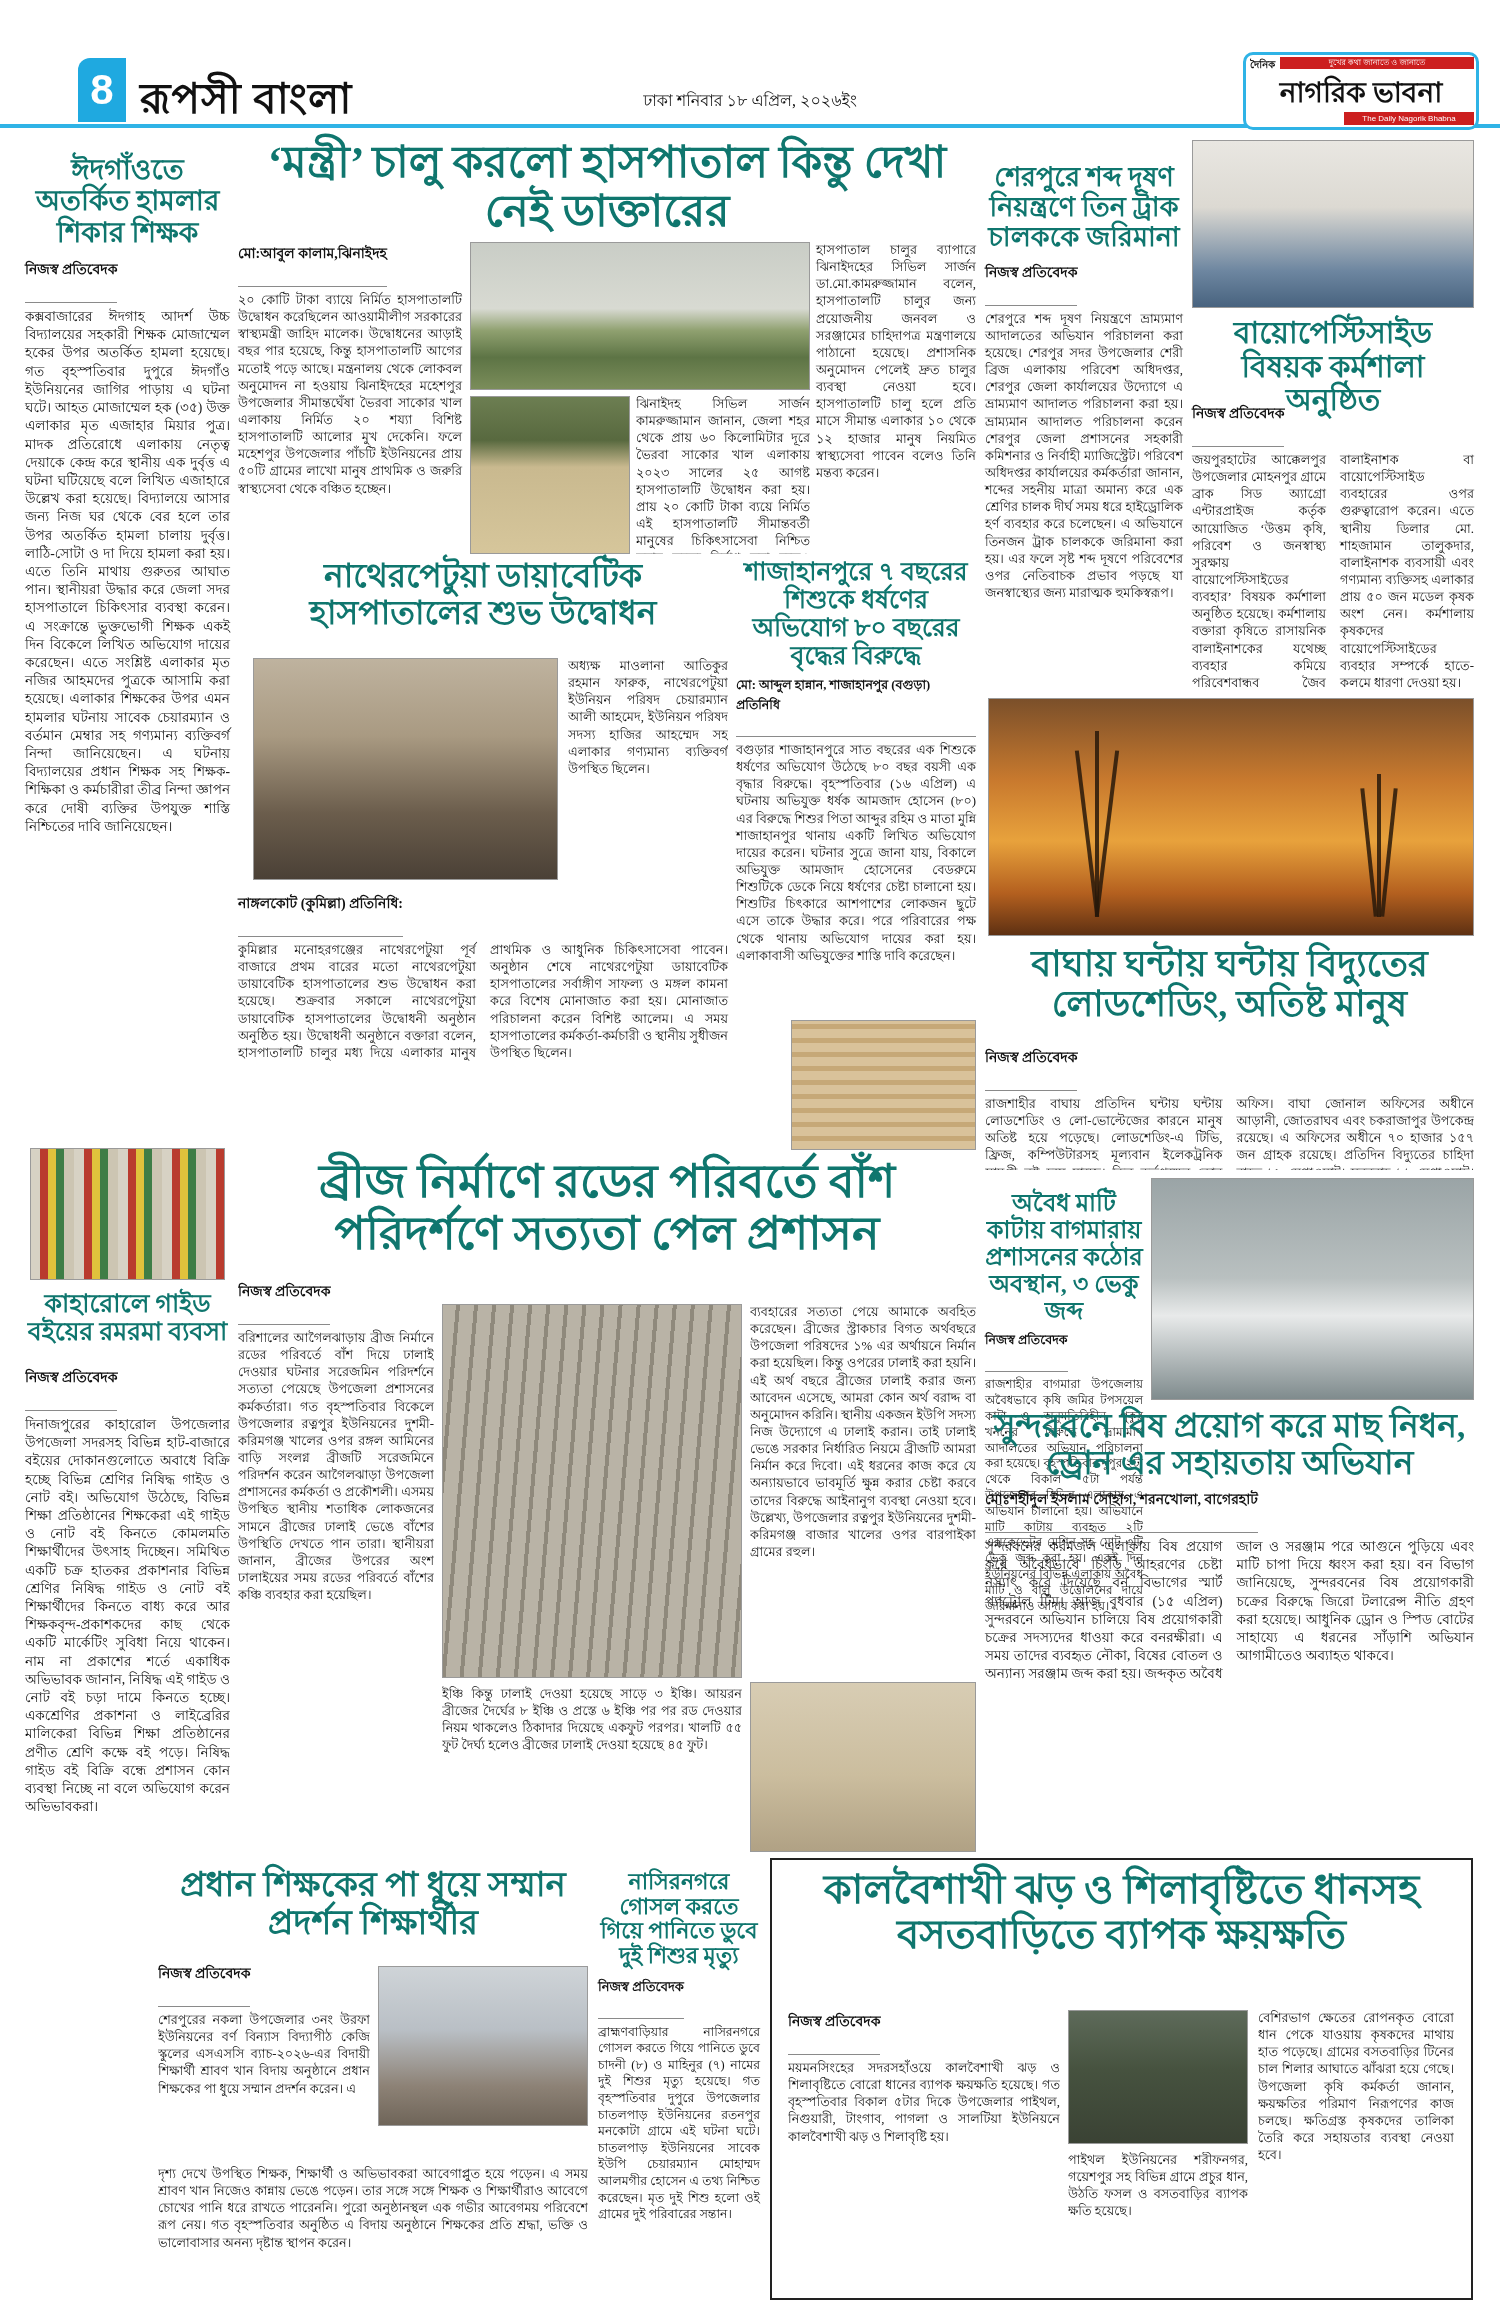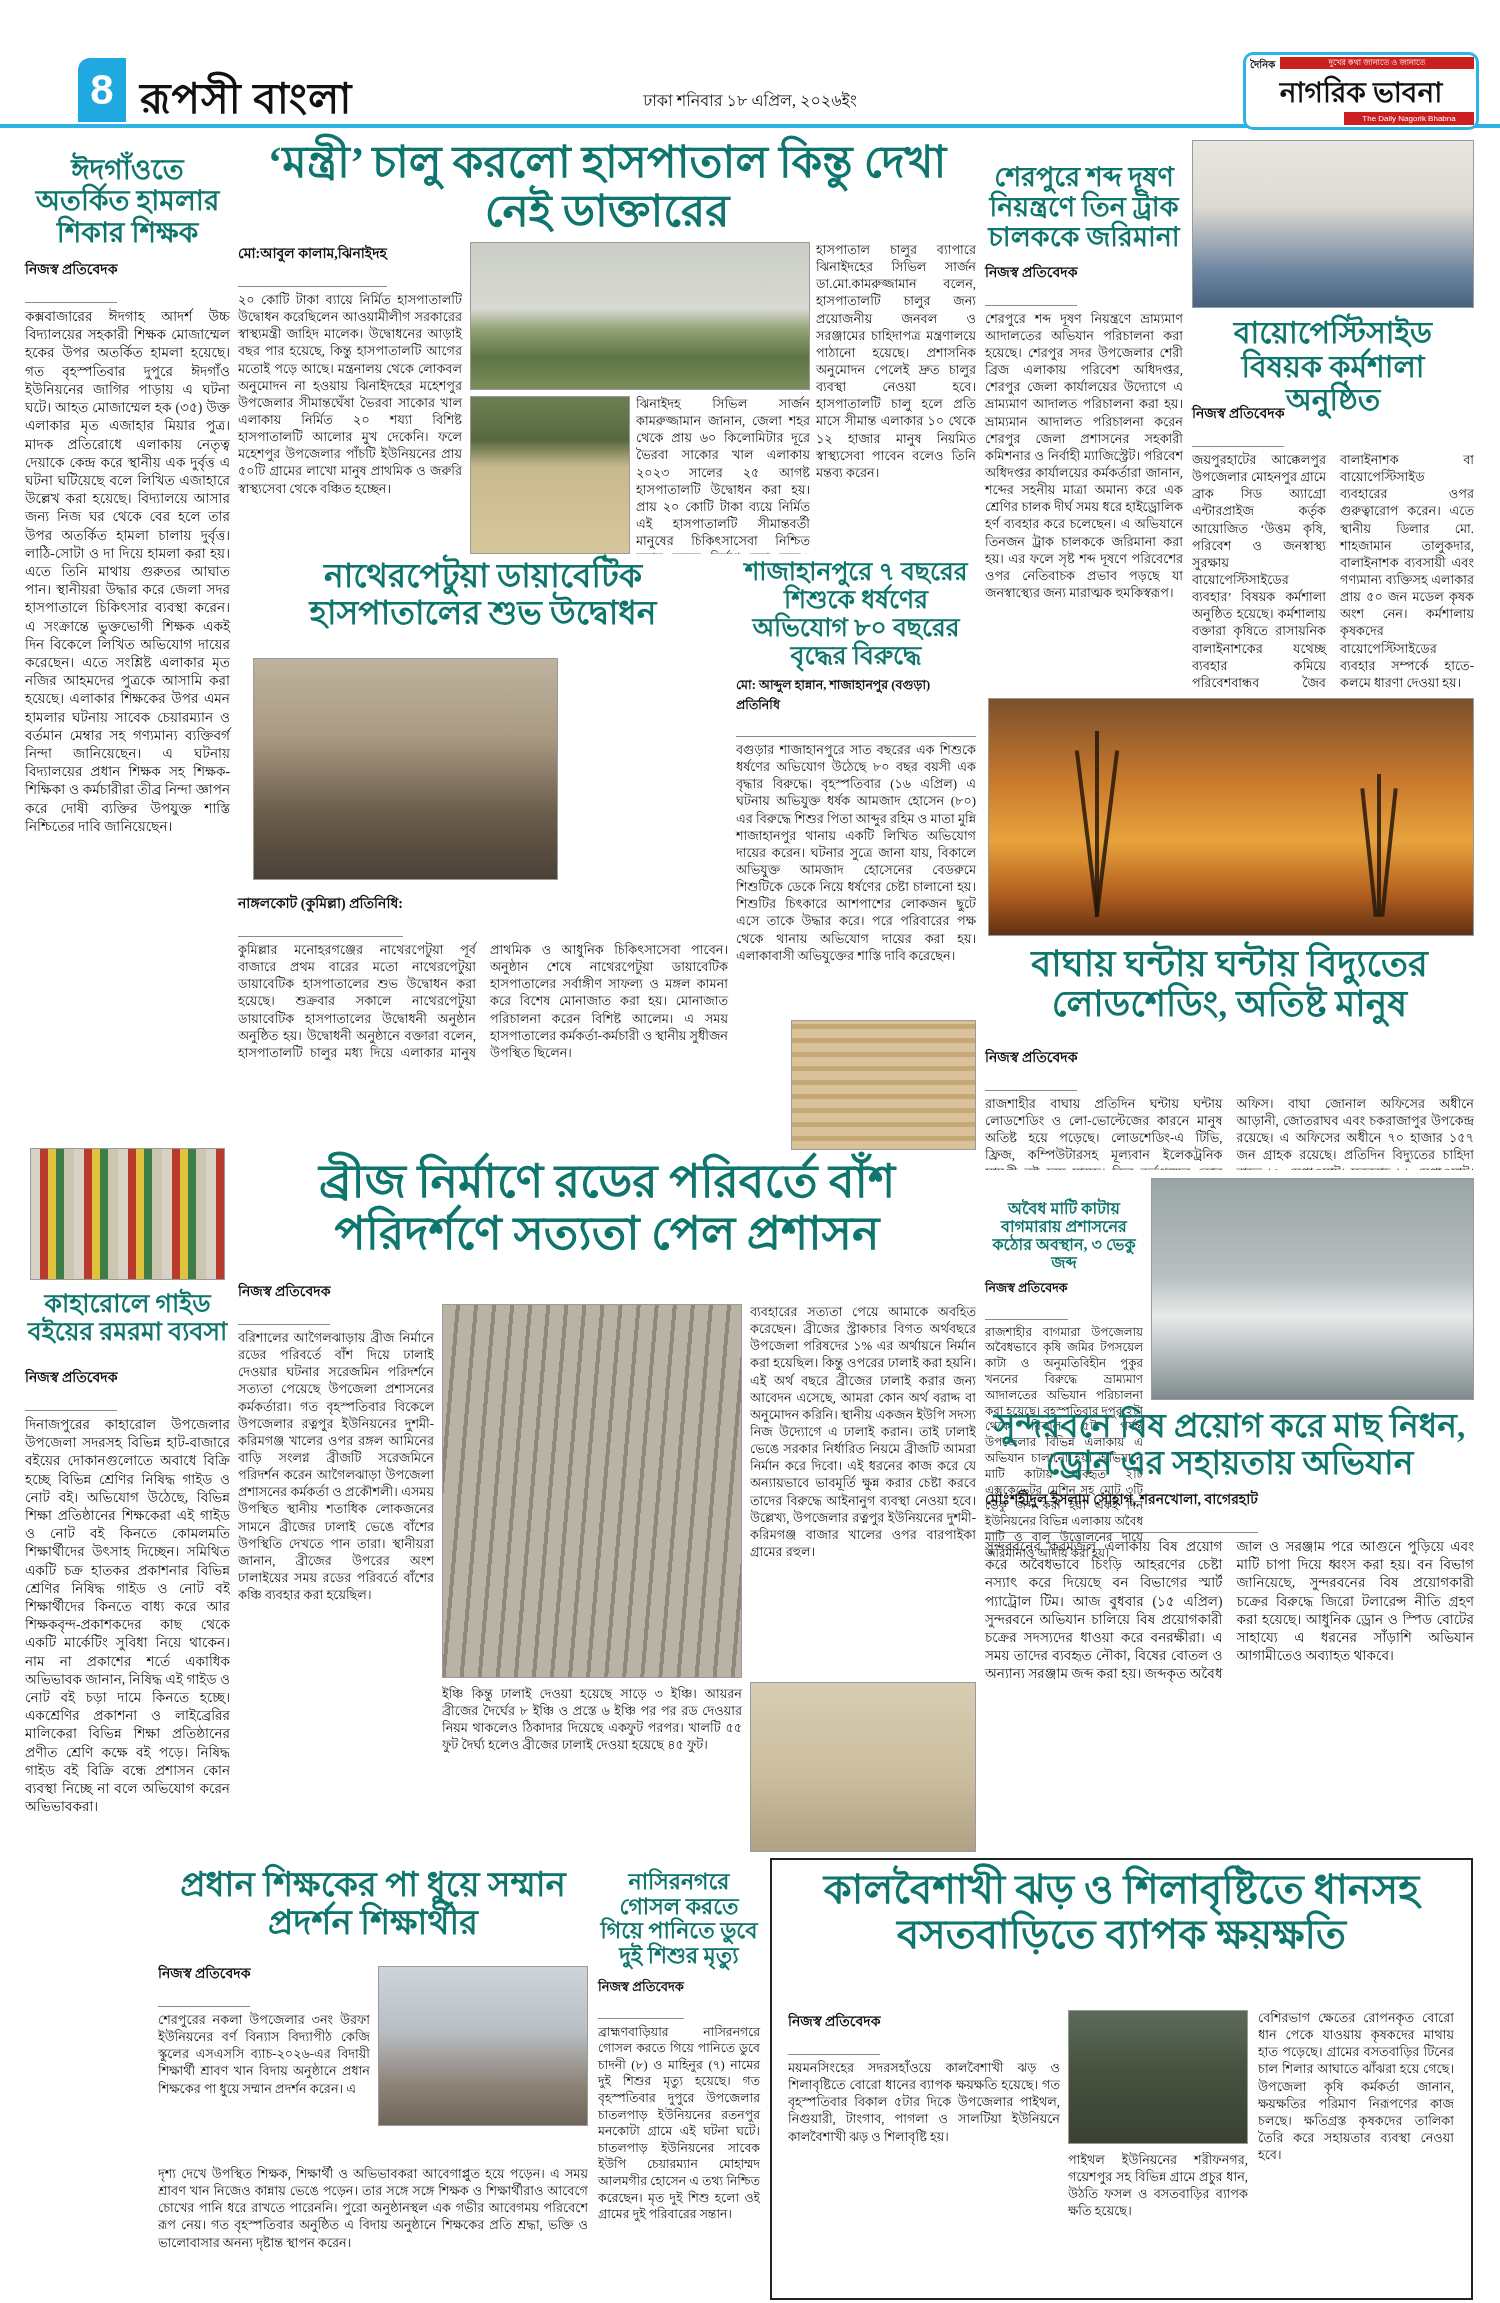--- a/index.html
+++ b/index.html
@@ -78,20 +78,23 @@
     </div>
     <div class="photo ph-grounds abs" style="left:232px;top:258px;width:160px;height:158px;"></div>
     <div class="abs" style="left:398px;top:258px;width:174px;height:158px;overflow:hidden;">
       <p class="body small">ঝিনাইদহ সিভিল সার্জন কামরুজ্জামান জানান, জেলা শহর থেকে প্রায় ৬০ কিলোমিটার দূরে ভৈরবা সাকোর খাল এলাকায় ২০২৩ সালের ২৫ আগষ্ট হাসপাতালটি উদ্বোধন করা হয়। প্রায় ২০ কোটি টাকা ব্যয়ে নির্মিত এই হাসপাতালটি সীমান্তবর্তী মানুষের চিকিৎসাসেবা নিশ্চিত করার লক্ষ্যে নির্মাণ করা হলেও এখনও তার কার্যক্রম শুরু হয়নি। চালু না হওয়ায় হাসপাতালের ভবনটি পড়ে নষ্ট হচ্ছে। বিভিন্ন স্থানে পলেস্তারা খসে দেয়ালে ফাটল দেখা দিয়েছে। লোকজন পাহারাদার না থাকায় হাসপাতালের মালামাল চুরি হয়ে যাচ্ছে বলেও স্থানীয়রা জানান।</p>
     </div>
   </article>
 
   <article class="abs" style="left:238px;top:558px;width:490px;height:594px;">
     <h2 class="hl abs" style="left:0;top:0;width:490px;font-size:33px;">নাথেরপেটুয়া ডায়াবেটিক হাসপাতালের শুভ উদ্বোধন</h2>
     <div class="photo ph-inaug abs" style="left:15px;top:100px;width:305px;height:222px;"></div>
+    <div class="abs" style="left:330px;top:100px;width:160px;height:226px;overflow:hidden;">
+      <p class="body small">অধ্যক্ষ মাওলানা আতিকুর রহমান ফারুক, নাথেরপেটুয়া ইউনিয়ন পরিষদ চেয়ারম্যান আলী আহমেদ, ইউনিয়ন পরিষদ সদস্য হাজির আহম্মেদ সহ এলাকার গণ্যমান্য ব্যক্তিবর্গ উপস্থিত ছিলেন।</p>
+    </div>
     <div class="abs" style="left:0;top:334px;width:490px;height:258px;">
       <span class="byline">নাঙ্গলকোট (কুমিল্লা) প্রতিনিধি:</span>
       <p class="body small cols2">কুমিল্লার মনোহরগঞ্জের নাথেরপেটুয়া পূর্ব বাজারে প্রথম বারের মতো নাথেরপেটুয়া ডায়াবেটিক হাসপাতালের শুভ উদ্বোধন করা হয়েছে। শুক্রবার সকালে নাথেরপেটুয়া ডায়াবেটিক হাসপাতালের উদ্বোধনী অনুষ্ঠান অনুষ্ঠিত হয়। উদ্বোধনী অনুষ্ঠানে বক্তারা বলেন, হাসপাতালটি চালুর মধ্য দিয়ে এলাকার মানুষ প্রাথমিক ও আধুনিক চিকিৎসাসেবা পাবেন। অনুষ্ঠান শেষে নাথেরপেটুয়া ডায়াবেটিক হাসপাতালের সর্বাঙ্গীণ সাফল্য ও মঙ্গল কামনা করে বিশেষ মোনাজাত করা হয়। মোনাজাত পরিচালনা করেন বিশিষ্ট আলেম। এ সময় হাসপাতালের কর্মকর্তা-কর্মচারী ও স্থানীয় সুধীজন উপস্থিত ছিলেন।</p>
     </div>
   </article>
 
   <article class="abs" style="left:736px;top:558px;width:240px;height:594px;">
     <h2 class="hl" style="font-size:25px;margin:0 0 6px;">শাজাহানপুরে ৭ বছরের শিশুকে ধর্ষণের অভিযোগ ৮০ বছরের বৃদ্ধের বিরুদ্ধে</h2>
     <span class="byline" style="font-size:12.5px;">মো: আব্দুল হান্নান, শাজাহানপুর (বগুড়া) প্রতিনিধি</span>
     <p class="body small">বগুড়ার শাজাহানপুরে সাত বছরের এক শিশুকে ধর্ষণের অভিযোগ উঠেছে ৮০ বছর বয়সী এক বৃদ্ধার বিরুদ্ধে। বৃহস্পতিবার (১৬ এপ্রিল) এ ঘটনায় অভিযুক্ত ধর্ষক আমজাদ হোসেন (৮০) এর বিরুদ্ধে শিশুর পিতা আব্দুর রহিম ও মাতা মুন্নি শাজাহানপুর থানায় একটি লিখিত অভিযোগ দায়ের করেন। ঘটনার সুত্রে জানা যায়, বিকালে অভিযুক্ত আমজাদ হোসেনের বেডরুমে শিশুটিকে ডেকে নিয়ে ধর্ষণের চেষ্টা চালানো হয়। শিশুটির চিৎকারে আশপাশের লোকজন ছুটে এসে তাকে উদ্ধার করে। পরে পরিবারের পক্ষ থেকে থানায় অভিযোগ দায়ের করা হয়। এলাকাবাসী অভিযুক্তের শাস্তি দাবি করেছেন।</p>
@@ -123,21 +126,21 @@
       <span class="pylon" style="left:78%;height:54%;transform:rotate(-6deg);"></span>
     </div>
     <h2 class="hl abs" style="left:0;top:246px;width:489px;font-size:36px;">বাঘায় ঘন্টায় ঘন্টায় বিদ্যুতের লোডশেডিং, অতিষ্ট মানুষ</h2>
     <div class="abs" style="left:0;top:348px;width:489px;height:124px;overflow:hidden;">
       <span class="byline">নিজস্ব প্রতিবেদক</span>
       <p class="body small cols2">রাজশাহীর বাঘায় প্রতিদিন ঘন্টায় ঘন্টায় লোডশেডিং ও লো-ভোল্টেজের কারনে মানুষ অতিষ্ট হয়ে পড়েছে। লোডশেডিং-এ টিভি, ফ্রিজ, কম্পিউটারসহ মূল্যবান ইলেকট্রনিক সামগ্রী নষ্ট হয়ে যাচ্ছে। কিন্তু কর্তৃপক্ষের কোন মাথা ব্যাথা নেই। নাটোর পল্লী বিদ্যুৎ সমিতি-২ এর বাঘা জোনাল অফিস সুত্রে জানা যায়, উপজেলায় দুইটি বিদ্যুৎ গ্রাহক পরিচালনা অফিস। বাঘা জোনাল অফিসের অধীনে আড়ানী, জোতরাঘব এবং চকরাজাপুর উপকেন্দ্র রয়েছে। এ অফিসের অধীনে ৭০ হাজার ১৫৭ জন গ্রাহক রয়েছে। প্রতিদিন বিদ্যুতের চাহিদা রাতে ১৮ মেগাওয়াট। সরবরাহ ১১ মেগাওয়াট। প্রতিদিন ঘাটতি ৮ মেগাওয়াট। দিনে চাহিদা ১০ মেগাওয়াট। সরবরাহ ৭ মেগাওয়াট। ঘাটতি ৩ মেগাওয়াট।</p>
     </div>
   </article>
 
   <article class="abs" style="left:985px;top:1178px;width:489px;height:226px;">
-    <h2 class="hl" style="font-size:16px;width:158px;text-align:center;margin:22px 0 6px;">অবৈধ মাটি কাটায় বাগমারায় প্রশাসনের কঠোর অবস্থান, ৩ ভেকু জব্দ</h2>
+    <h2 class="hl" style="font-size:24px;width:158px;text-align:center;margin:12px 0 6px;">অবৈধ মাটি কাটায় বাগমারায় প্রশাসনের কঠোর অবস্থান, ৩ ভেকু জব্দ</h2>
     <div style="width:158px;">
       <span class="byline" style="font-size:12.5px;">নিজস্ব প্রতিবেদক</span>
       <p class="body small" style="font-size:11.8px;">রাজশাহীর বাগমারা উপজেলায় অবৈধভাবে কৃষি জমির টপসয়েল কাটা ও অনুমতিবিহীন পুকুর খননের বিরুদ্ধে ভ্রাম্যমাণ আদালতের অভিযান পরিচালনা করা হয়েছে। বৃহস্পতিবার দুপুর ২টা থেকে বিকাল ৫টা পর্যন্ত উপজেলার বিভিন্ন এলাকায় এ অভিযান চালানো হয়। অভিযানে মাটি কাটায় ব্যবহৃত ২টি এক্সকেভেটর মেশিন সহ মোট ৩টি ভেকু জব্দ করা হয়। একই দিন ইউনিয়নের বিভিন্ন এলাকায় অবৈধ মাটি ও বালু উত্তোলনের দায়ে জরিমানাও আদায় করা হয়।</p>
     </div>
     <div class="photo ph-boat abs" style="left:166px;top:0;width:323px;height:222px;"></div>
   </article>
 
   <article class="abs" style="left:985px;top:1408px;width:489px;height:440px;">
     <h2 class="hl" style="font-size:33px;margin:0 0 6px;">সুন্দরবনে বিষ প্রয়োগ করে মাছ নিধন, ড্রোন এর সহায়তায় অভিযান</h2>
     <span class="byline">মোঃশহীদুল ইসলাম সোহাগ, শরনখোলা, বাগেরহাট</span>

